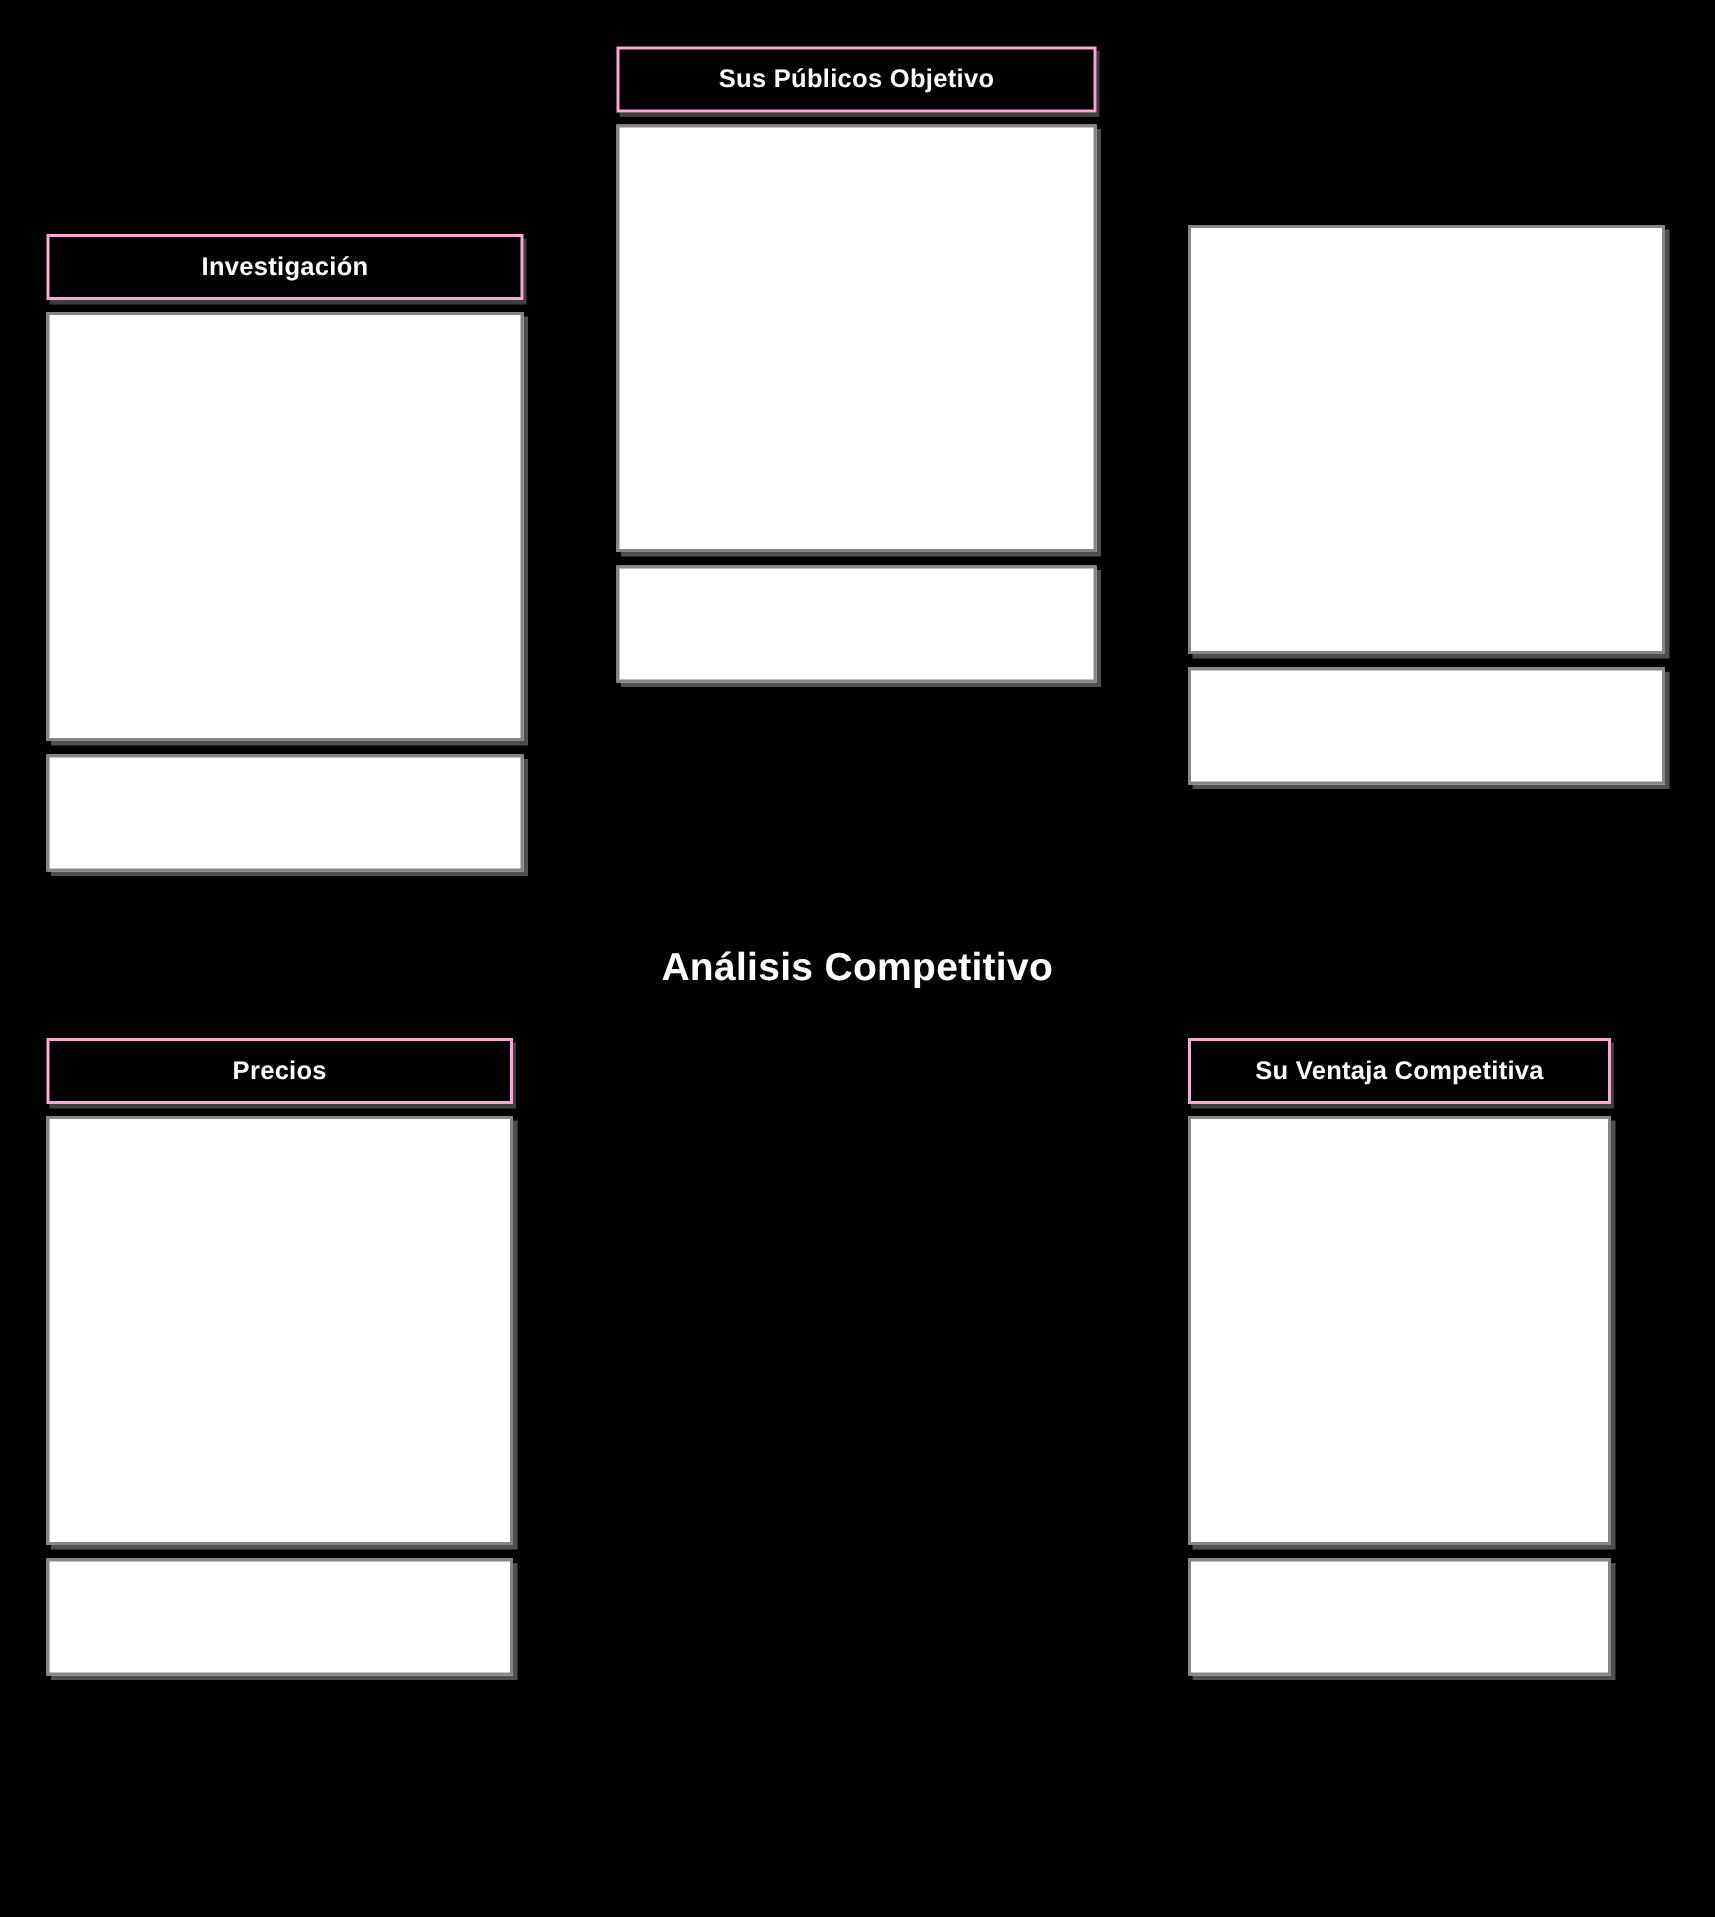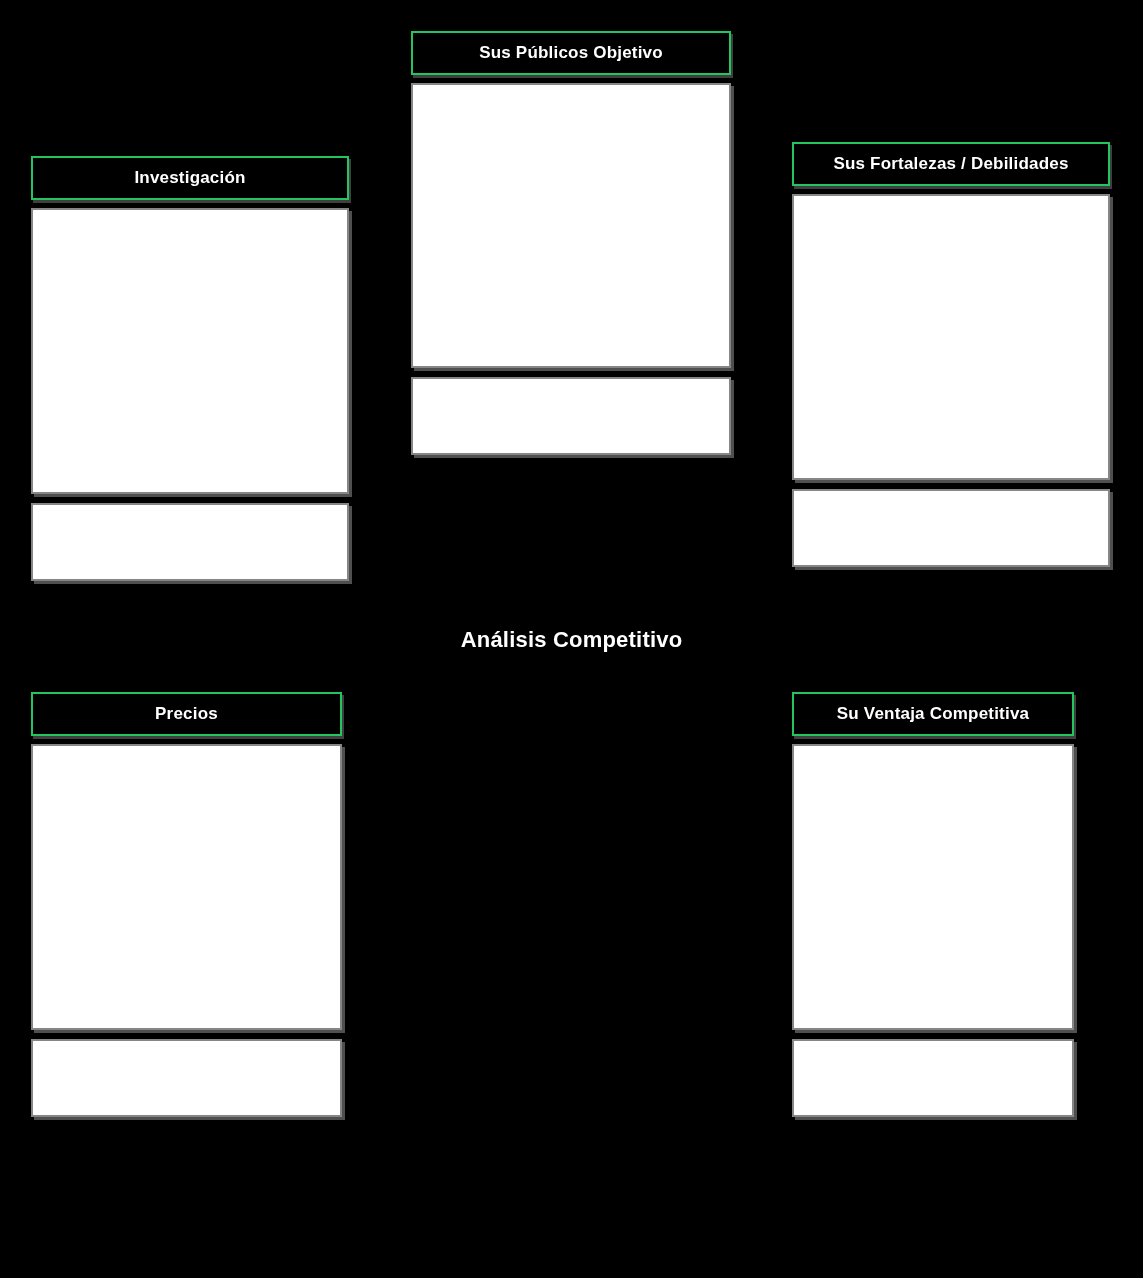--- a/index.html
+++ b/index.html
@@ -15,21 +15,21 @@
     overflow: hidden;
   }
   .panel {
     position: absolute;
     box-sizing: border-box;
   }
   .panel-header {
     box-sizing: border-box;
     height: 44px;
     background: #000000;
-    border: 2px solid #22c55e;
+    border: 2px solid #f9a8d4;
     box-shadow: 2px 3px 0 #3f3f3f;
     display: flex;
     align-items: center;
     justify-content: center;
   }
   .panel-title {
     color: #ffffff;
     font-weight: bold;
     font-size: 17px;
     letter-spacing: 0.2px;
@@ -58,21 +58,21 @@
   #panel-advantage     { left: 792px; top: 692px; width: 282px; }
 
   .main-title {
     position: absolute;
     top: 612px;
     left: 0;
     width: 1143px;
     text-align: center;
     color: #ffffff;
     font-weight: bold;
-    font-size: 22px;
+    font-size: 26px;
     letter-spacing: 0.2px;
   }
 </style>
 </head>
 <body>
 
 <section class="panel" id="panel-target">
   <div class="panel-header">
     <span class="panel-title">Sus Públicos Objetivo</span>
   </div>
@@ -82,23 +82,20 @@
 
 <section class="panel" id="panel-research">
   <div class="panel-header">
     <span class="panel-title">Investigación</span>
   </div>
   <div class="cell cell-large"></div>
   <div class="cell cell-small"></div>
 </section>
 
 <section class="panel" id="panel-strengths">
-  <div class="panel-header">
-    <span class="panel-title">Sus Fortalezas / Debilidades</span>
-  </div>
   <div class="cell cell-large"></div>
   <div class="cell cell-small"></div>
 </section>
 
 <h1 class="main-title">Análisis Competitivo</h1>
 
 <section class="panel" id="panel-pricing">
   <div class="panel-header">
     <span class="panel-title">Precios</span>
   </div>

